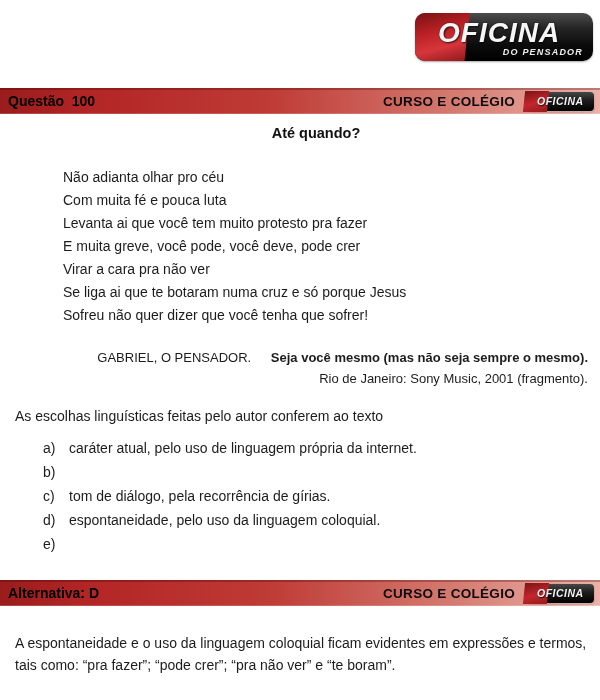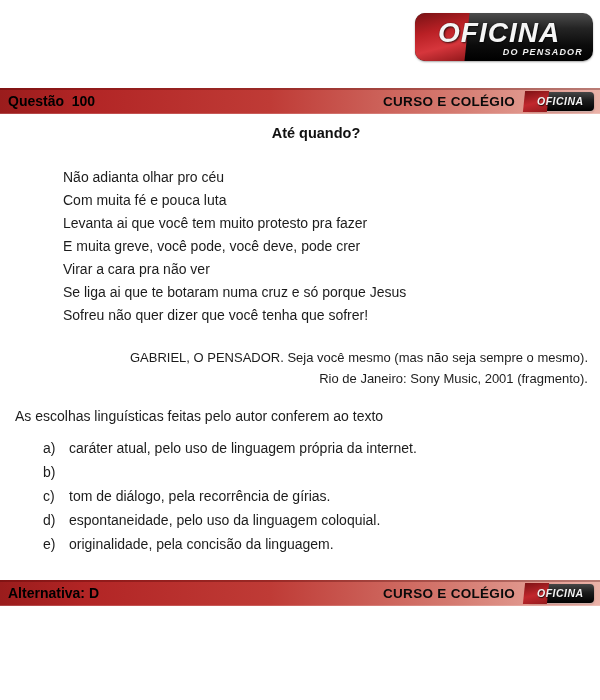--- a/index.html
+++ b/index.html
@@ -81,21 +81,21 @@
   
   .title {
     position:absolute; top:125px; left:16px; width:100%;
     text-align:center; font-size:14.5px; font-weight:bold; color:#111;
   }
   .poem { position:absolute; top:166px; left:18px; right:12px;margin-left:45px; }
   .poem-line { font-size:14px; line-height:23px; color:#1c1c1c; }
   .citation { position:absolute; right:12px; left:15px; text-align:right; font-size:13px; color:#1c1c1c; }
   .citation-1 { top:350px; }
   .citation-2 { top:371px; }
-  .citation .bold { font-weight:normal; }
+  .citation .bold { font-weight:bold;margin-left:16px; }
   .stem { position:absolute; top:408px; left:15px; right:12px; font-size:14px; color:#1c1c1c; }
   .options { position:absolute; top:436px; left:0; right:10px; }
   .option-row { display:flex; padding-left:43px; line-height:24px; font-size:14px; }
   .option-letter { flex:0 0 26px; }
   .option-text { flex:1; }
   .explanation { position:absolute; top:632px; left:15px; right:10px; }
   .explanation-line { font-size:14px; line-height:22px; color:#1c1c1c; }
 </style>
 </head>
 <body>
@@ -147,29 +147,32 @@
     <div class="option-row">
       <span class="option-letter">c)</span>
       <span class="option-text">tom de diálogo, pela recorrência de gírias.</span>
     </div>
     <div class="option-row">
       <span class="option-letter">d)</span>
       <span class="option-text">espontaneidade, pelo uso da linguagem coloquial.</span>
     </div>
     <div class="option-row">
       <span class="option-letter">e)</span>
-      <span class="option-text">originalidade, pela concisão da linguagem.</span>
     </div>
   </div>
 
   <div class="banner banner-answer">
     <span class="banner-label">Alternativa: D</span>
     <span class="banner-right">
       <span class="banner-right-label">CURSO E COLÉGIO</span>
       <span class="logo-small">
         <span class="logo-red-sm"></span>
         <span class="logo-brand-sm">OFICINA</span>
       </span>
     </span>
   </div>
 
+  <div class="explanation">
+    <div class="explanation-line">A espontaneidade e o uso da linguagem coloquial ficam evidentes em expressões e termos,</div>
+    <div class="explanation-line">tais como: “pra fazer”; “pode crer”; “pra não ver” e “te boram”.</div>
+  </div>
 
 </div>
 
 </body></html>

